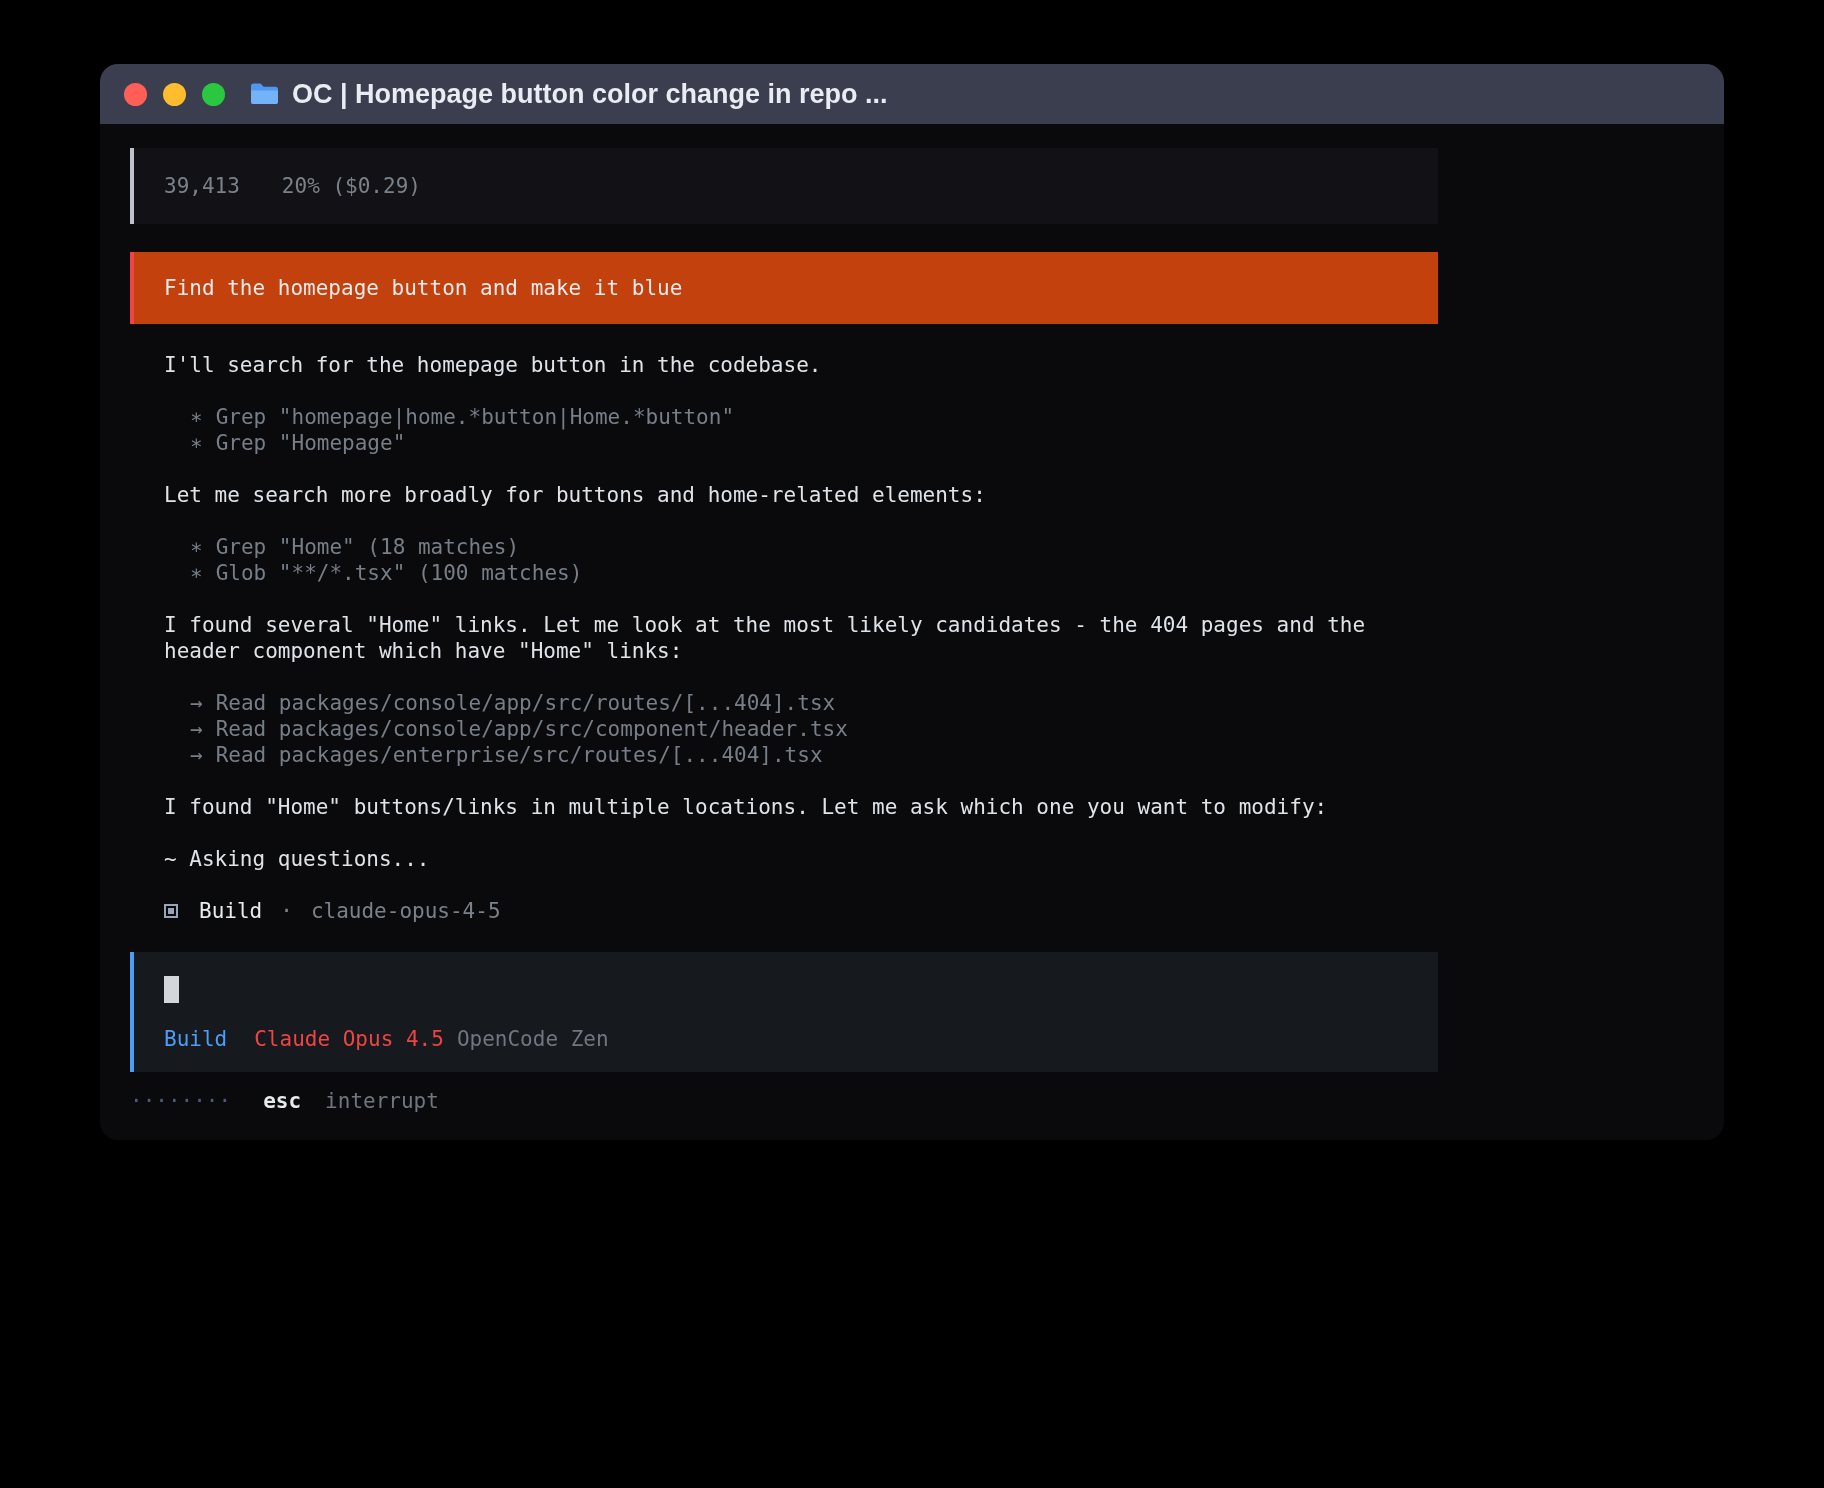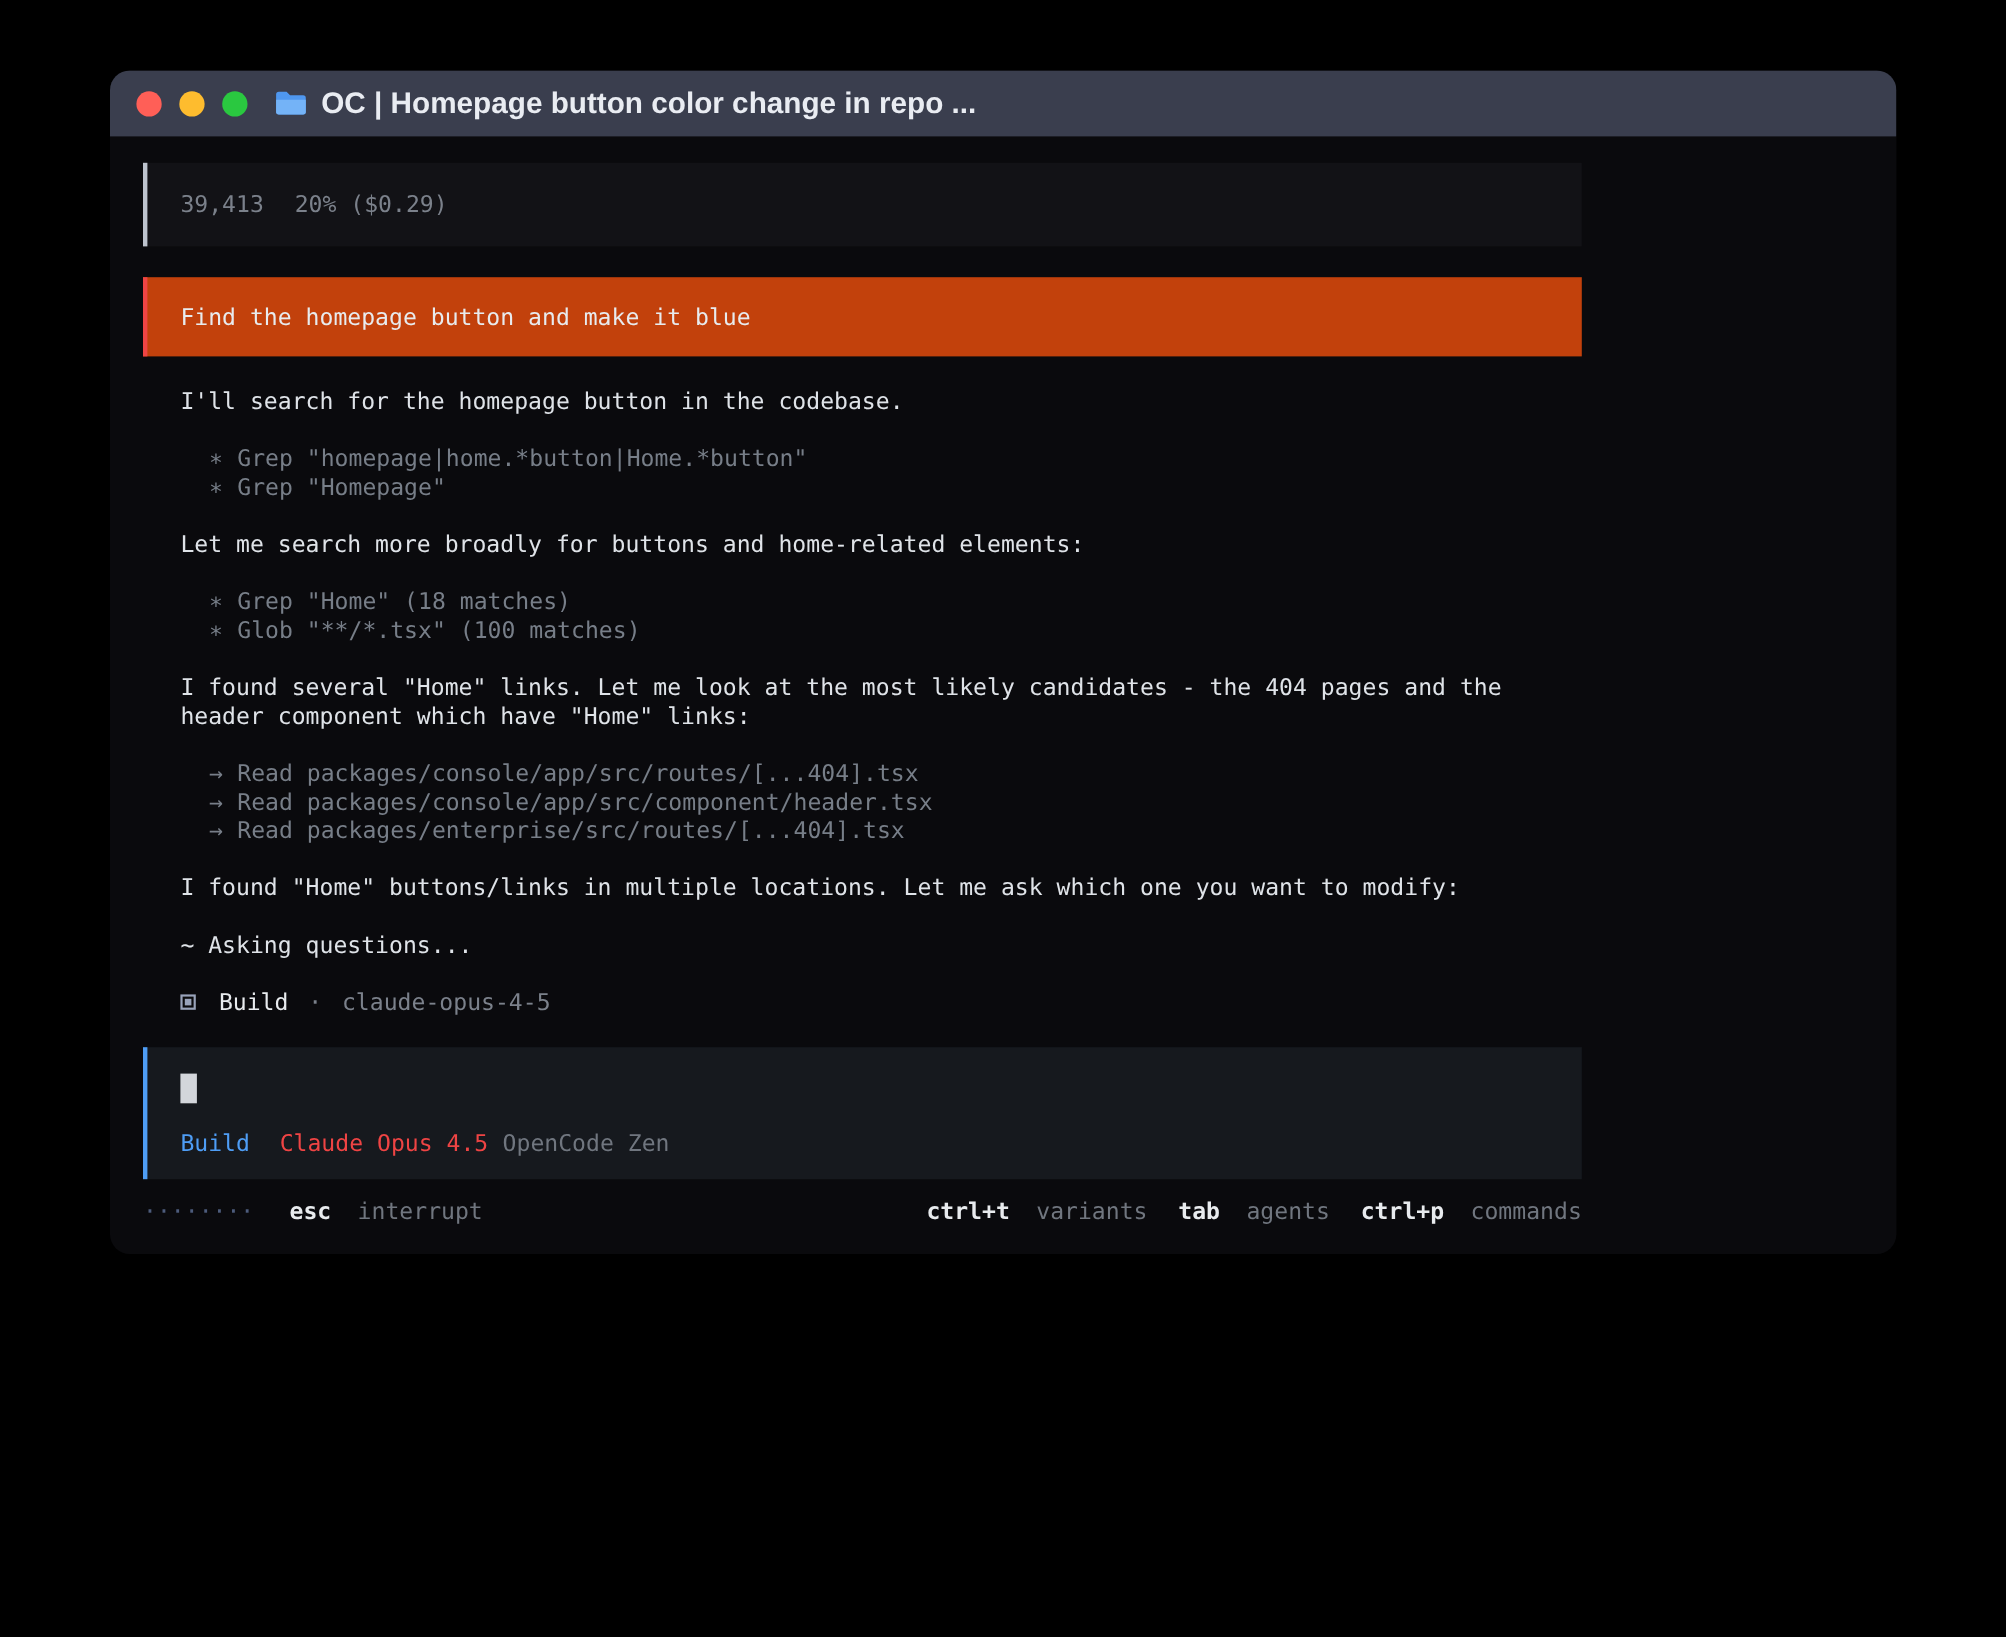--- a/index.html
+++ b/index.html
@@ -39,21 +39,21 @@
     display:flex; flex-direction:column;
     font-size:21px; line-height:26px; color:#dfe3e8;
   }
 
   .session-header {
     background:#121216; border-left:4px solid #bdc3cd;
     padding:25px 26px 25px 30px;
     display:flex; justify-content:space-between; align-items:center;
     font-weight:bold; color:#e8ebee; margin-bottom:28px; white-space:nowrap;
   }
-  .session-stats { font-weight:normal; color:#7b818b; display:flex; gap:28px; }
+  .session-stats { font-weight:normal; color:#7b818b; display:flex; gap:42px; }
 
   .user-message {
     background:#c2410c; border-left:4px solid #ef4444;
     padding:23px 26px 23px 30px; color:#e8ebee; margin-bottom:28px;
   }
 
   .conversation { padding-left:34px; display:flex; flex-direction:column; }
   .block { margin-bottom:26px; }
   .block.text { color:#dfe3e8; white-space:pre-wrap; }
   .tool-line { color:#777e88; display:flex; padding-left:26px; white-space:pre; }
@@ -187,31 +187,17 @@
       </div>
 
       <div class="statusbar">
         <div class="sb-left">
           <span class="spinner">········</span>
           <span class="kv">
             <span class="key">esc</span>
             <span class="lbl">interrupt</span>
           </span>
         </div>
-        <div class="sb-right">
-          <span class="kv">
-            <span class="key">ctrl+t</span>
-            <span class="lbl">variants</span>
-          </span>
-          <span class="kv">
-            <span class="key">tab</span>
-            <span class="lbl">agents</span>
-          </span>
-          <span class="kv">
-            <span class="key">ctrl+p</span>
-            <span class="lbl">commands</span>
-          </span>
-        </div>
       </div>
 
     </div>
   </div>
 </div>
 
 </body></html>

